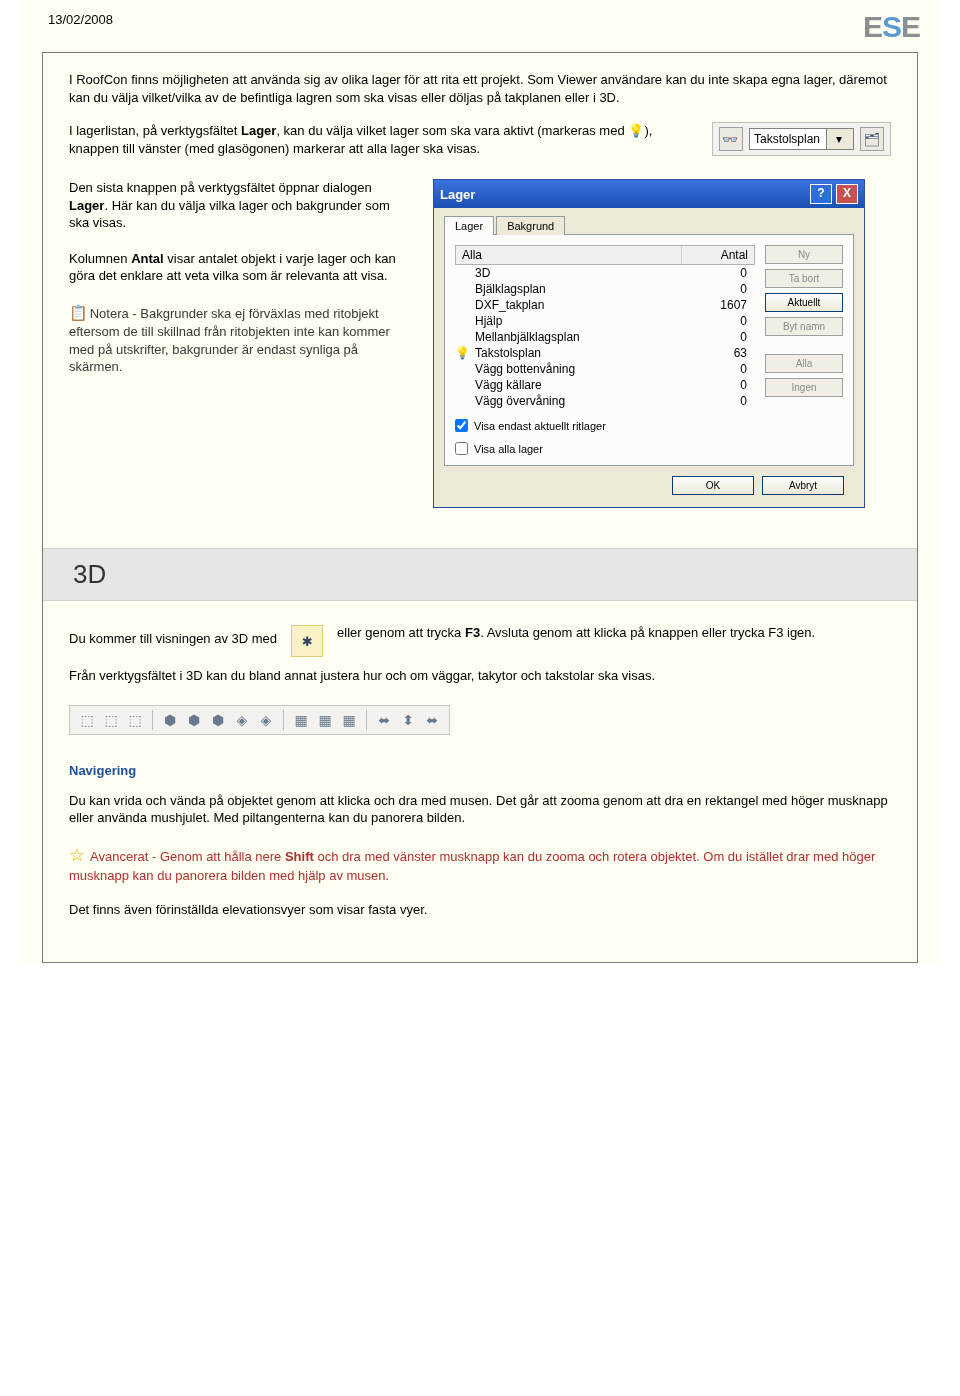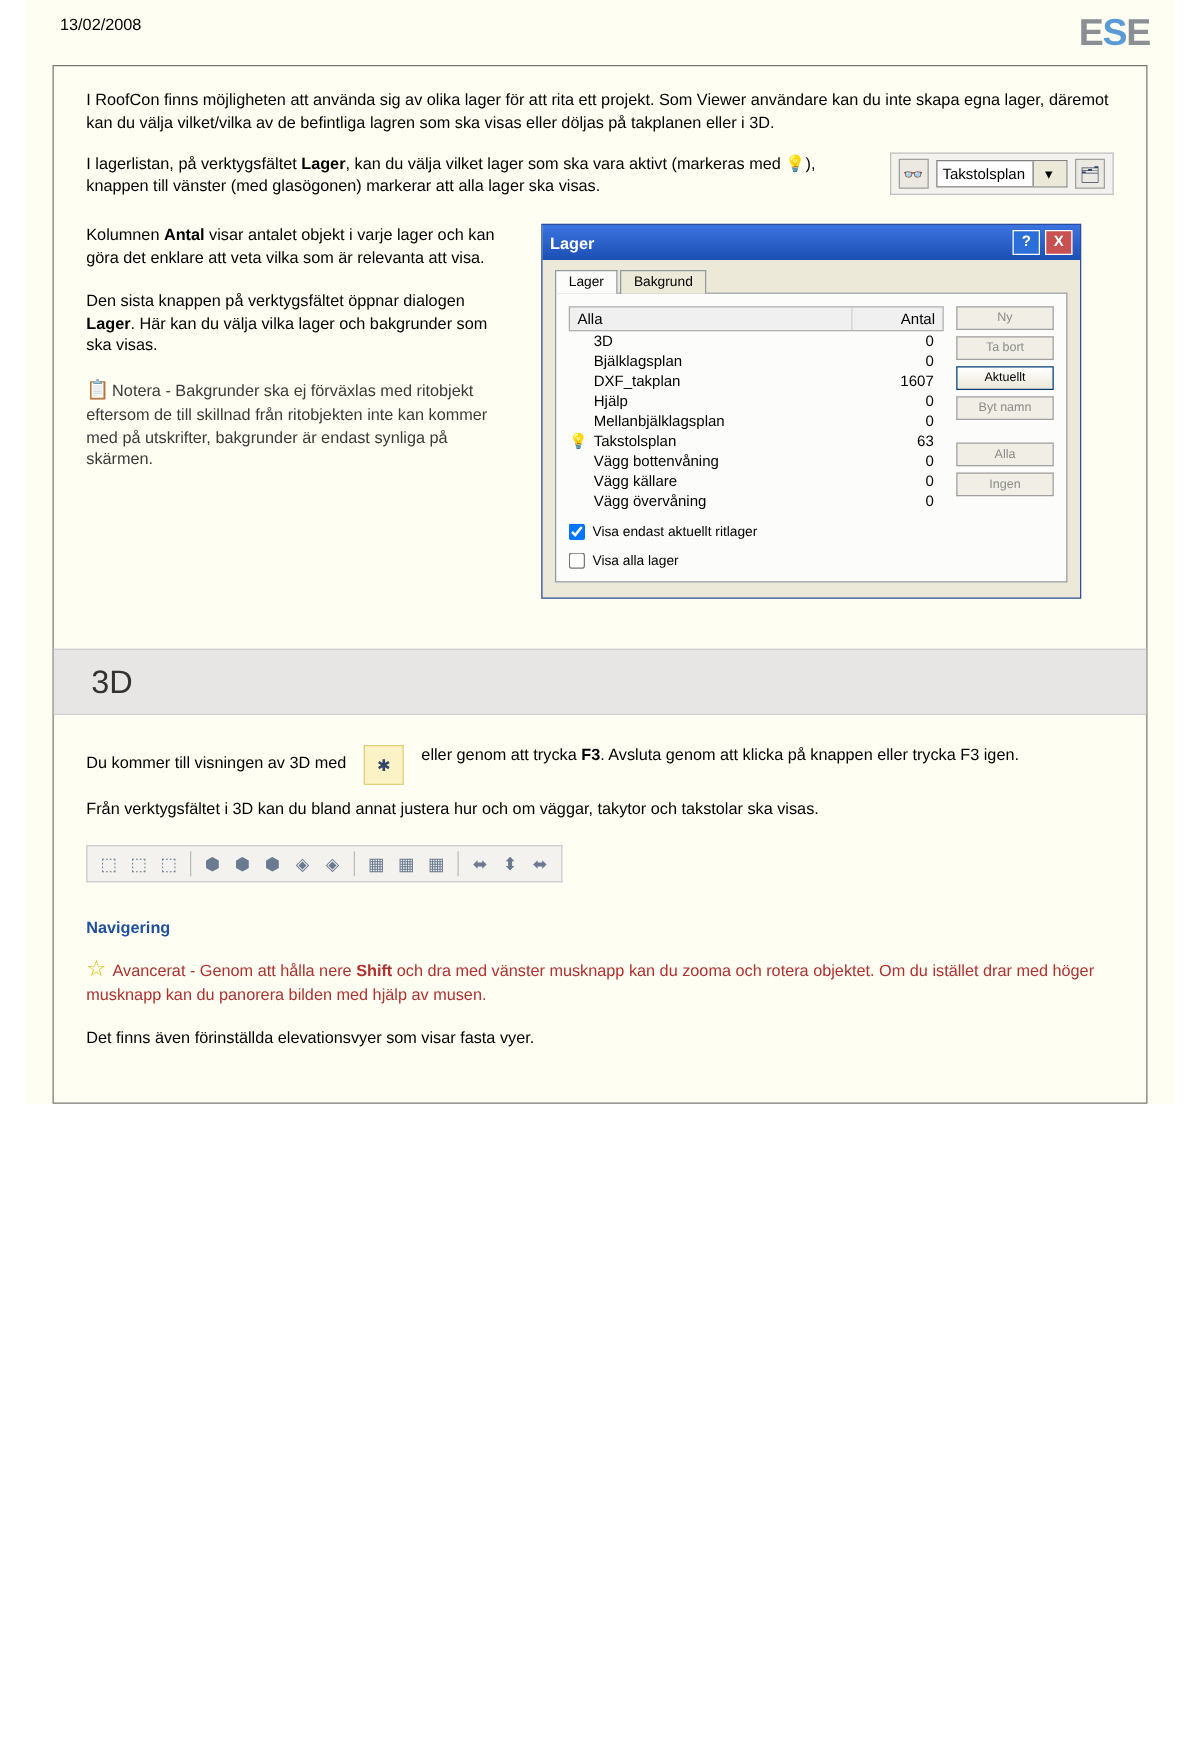--- a/index.html
+++ b/index.html
@@ -89,24 +89,24 @@
           <span>Takstolsplan</span>
           <span class="caret">▾</span>
         </span>
         <span class="tbtn">🗂</span>
       </div>
     </div>
 
     <div class="row3">
       <div class="row3-left">
         <p>
-          <span>Kolumnen </span><span class="bold">Antal</span><span> visar antalet objekt i varje lager och kan göra det enklare att veta vilka som är relevanta att visa.</span>
+          <span>Den sista knappen på verktygsfältet öppnar dialogen </span><span class="bold">Lager</span><span>. Här kan du välja vilka lager och bakgrunder som ska visas.</span>
         </p>
         <p>
-          <span>Den sista knappen på verktygsfältet öppnar dialogen </span><span class="bold">Lager</span><span>. Här kan du välja vilka lager och bakgrunder som ska visas.</span>
+          <span>Kolumnen </span><span class="bold">Antal</span><span> visar antalet objekt i varje lager och kan göra det enklare att veta vilka som är relevanta att visa.</span>
         </p>
         <p class="italic">
           <span class="note-icon">📋</span><span>Notera - Bakgrunder ska ej förväxlas med ritobjekt eftersom de till skillnad från ritobjekten inte kan kommer med på utskrifter, bakgrunder är endast synliga på skärmen.</span>
         </p>
       </div>
 
       <div class="dialog">
         <div class="dlg-title">
           <span>Lager</span>
           <span class="dlg-ctrls">
@@ -186,20 +186,24 @@
             </div>
             <label class="chk">
               <input type="checkbox" checked="" style="">
               <span>Visa endast aktuellt ritlager</span>
             </label>
             <label class="chk">
               <input type="checkbox" style="">
               <span>Visa alla lager</span>
             </label>
           </div>
+          <div class="dlg-foot">
+            <div class="xpbtn enabled">OK</div>
+            <div class="xpbtn enabled">Avbryt</div>
+          </div>
         </div>
       </div>
     </div>
 
     <div class="section-banner">3D</div>
 
     <div class="row4">
       <div class="t1">Du kommer till visningen av 3D med</div>
       <div class="tbtn2">✱</div>
       <div>
@@ -224,20 +228,21 @@
       <span class="t3d">▦</span>
       <span class="t3d">▦</span>
       <span class="sep"></span>
       <span class="t3d">⬌</span>
       <span class="t3d">⬍</span>
       <span class="t3d">⬌</span>
     </div>
 
     <div class="nav-h">Navigering</div>
 
+    <p>Du kan vrida och vända på objektet genom att klicka och dra med musen. Det går att zooma genom att dra en rektangel med höger musknapp eller använda mushjulet. Med piltangenterna kan du panorera bilden.</p>
 
     <p class="adv">
       <span class="star">☆</span><span> Avancerat - Genom att hålla nere </span><span class="bold">Shift</span><span> och dra med vänster musknapp kan du zooma och rotera objektet. Om du istället drar med höger musknapp kan du panorera bilden med hjälp av musen.</span>
     </p>
 
     <p>Det finns även förinställda elevationsvyer som visar fasta vyer.</p>
 
   </div>
 </div>
 

